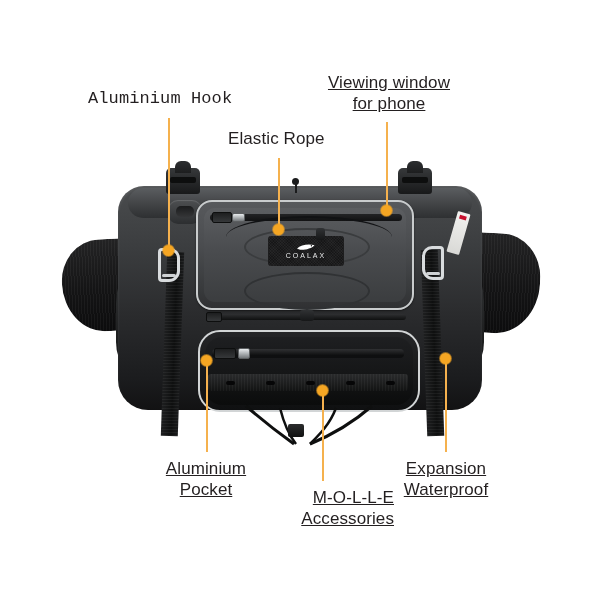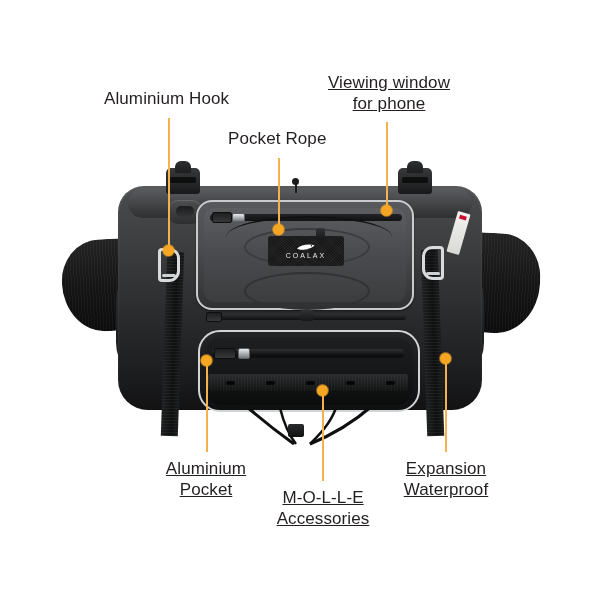--- a/index.html
+++ b/index.html
@@ -427,39 +427,39 @@
       <path d="M132 2 C116 16, 94 30, 70 40" stroke="#0e0f0f" stroke-width="3" fill="none"></path>
       <path d="M40 4 C44 20, 48 30, 56 40" stroke="#0e0f0f" stroke-width="2.5" fill="none"></path>
       <path d="M96 4 C90 20, 80 30, 70 40" stroke="#0e0f0f" stroke-width="2.5" fill="none"></path>
     </svg>
     <div class="dcord-clip"></div>
 
   </div>
 
   <div class="leader" style="left:168px; top:118px; height:132px;"></div>
   <div class="dot" style="left:163px; top:245px;"></div>
-  <div class="callout-label cl-left" style="left:104px; top:88px;">Aluminium Hook</div>
+  <div class="callout-label cl-left" style="left:88px; top:88px;font-family:Liberation Mono, monospace;">Aluminium Hook</div>
 
   <div class="leader" style="left:278px; top:158px; height:71px;"></div>
   <div class="dot" style="left:273px; top:224px;"></div>
-  <div class="callout-label cl-left" style="left:228px; top:128px;">Pocket Rope</div>
+  <div class="callout-label cl-left" style="left:228px; top:128px;">Elastic Rope</div>
 
   <div class="leader" style="left:386px; top:122px; height:88px;"></div>
   <div class="dot" style="left:381px; top:205px;"></div>
   <div class="callout-label cl-center" style="left:318px; top:72px; width:142px;">Viewing window
 for phone</div>
 
   <div class="leader" style="left:206px; top:360px; height:92px;"></div>
   <div class="dot" style="left:201px; top:355px;"></div>
   <div class="callout-label cl-center" style="left:150px; top:458px; width:112px;">Aluminium
 Pocket</div>
 
   <div class="leader" style="left:322px; top:390px; height:91px;"></div>
   <div class="dot" style="left:317px; top:385px;"></div>
-  <div class="callout-label cl-center" style="left:264px; top:487px; width:118px;">M-O-L-L-E
+  <div class="callout-label cl-center" style="left:276px; top:487px; width:118px;text-align:right;">M-O-L-L-E
 Accessories</div>
 
   <div class="leader" style="left:445px; top:358px; height:94px;"></div>
   <div class="dot" style="left:440px; top:353px;"></div>
   <div class="callout-label cl-center" style="left:386px; top:458px; width:120px;">Expansion
 Waterproof</div>
 
 </div>
 
 </body></html>

